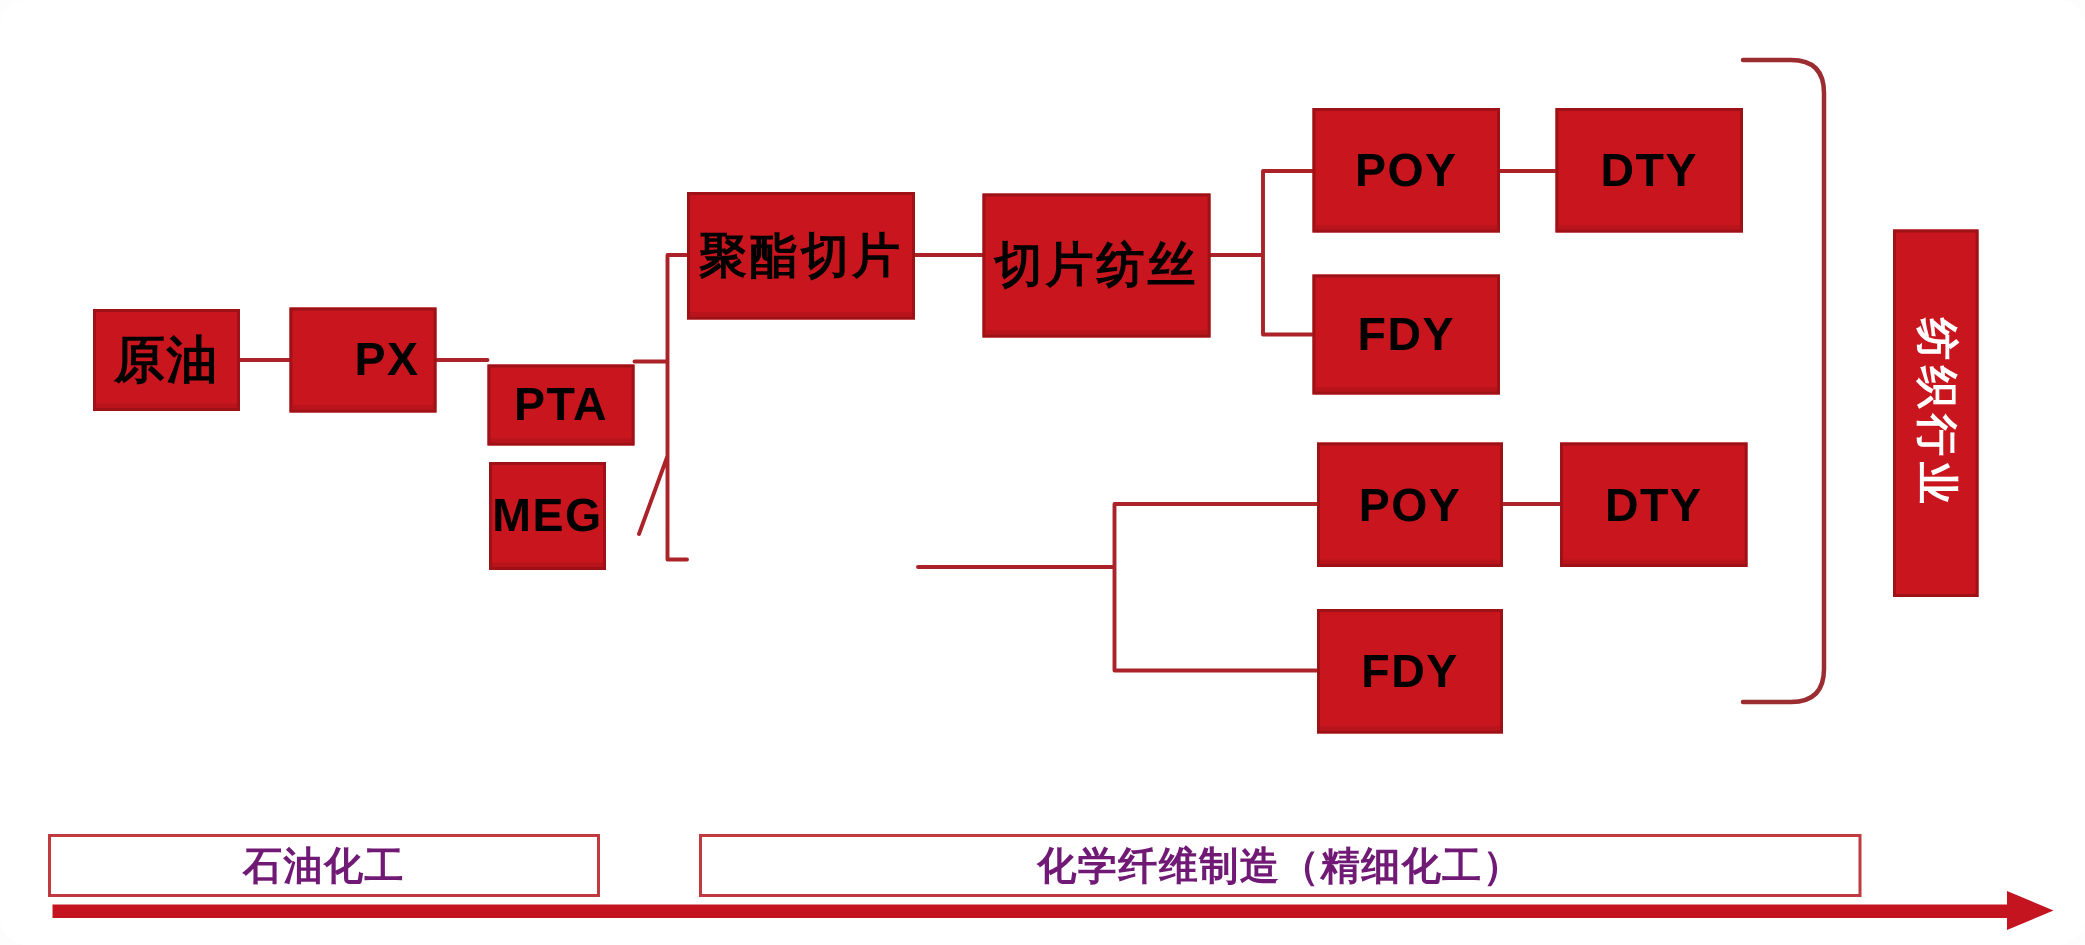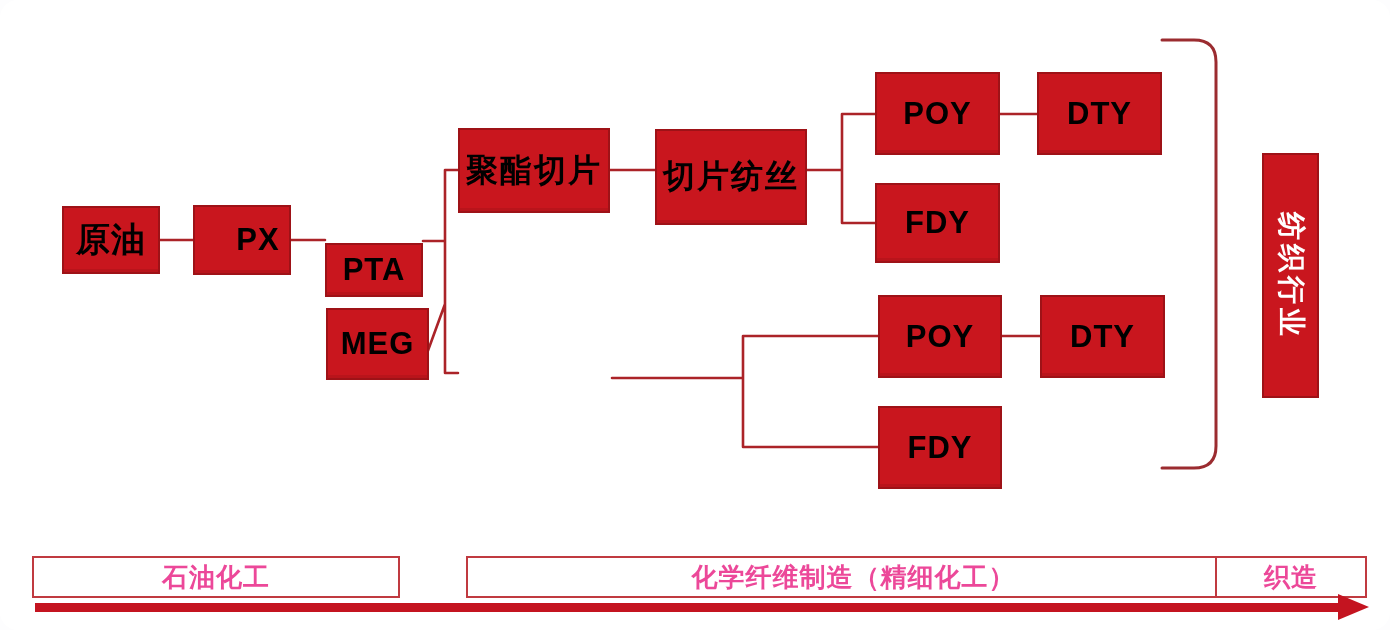--- a/index.html
+++ b/index.html
@@ -49,21 +49,21 @@
     display:block;
     transform:rotate(90deg);
     white-space:nowrap;
     font-size:28px;
     letter-spacing:4px;
   }
   .stage-box{
     position:absolute;
     background:#ffffff;
     border:2px solid var(--stage-border);
-    color:#ec4899;
+    color:#701a75;
     display:flex;align-items:center;justify-content:center;
     font-weight:bold;
     font-size:26px;
     letter-spacing:1px;
   }
   .arrow-bar{
     position:absolute;
     left:35px;top:603px;
     width:1305px;height:9px;
     background:var(--arrow);
@@ -92,21 +92,21 @@
 
   <div class="node cn-sm" style="left:62px;top:206px;width:98px;height:68px;">
     <span>原油</span>
   </div>
   <div class="node en" style="left:193px;top:205px;width:98px;height:70px;padding-left:32px;">
     <span>PX</span>
   </div>
   <div class="node en" style="left:325px;top:205px;width:98px;height:54px;margin-top:38px;">
     <span>PTA</span>
   </div>
-  <div class="node en" style="left:326px;top:308px;width:103px;height:72px;">
+  <div class="node en" style="left:326px;top:308px;width:78px;height:72px;">
     <span>MEG</span>
   </div>
 
   <div class="node cn-md" style="left:458px;top:128px;width:152px;height:85px;">
     <span>聚酯切片</span>
   </div>
   <div class="node cn-md" style="left:655px;top:129px;width:152px;height:96px;">
     <span>切片纺丝</span>
   </div>
 
@@ -133,20 +133,17 @@
   <div class="vertical-node" style="left:1262px;top:153px;width:57px;height:245px;">
     <span>纺织行业</span>
   </div>
 
   <div class="stage-box" style="left:32px;top:556px;width:368px;height:42px;">
     <span>石油化工</span>
   </div>
   <div class="stage-box" style="left:418px;top:556px;width:775px;height:42px;margin-left:48px;">
     <span>化学纤维制造（精细化工）</span>
   </div>
-  <div class="stage-box" style="left:1215px;top:556px;width:152px;height:42px;">
-    <span>织造</span>
-  </div>
 
   <div class="arrow-bar"></div>
   <div class="arrow-head"></div>
 
 </div>
 
 </body></html>

